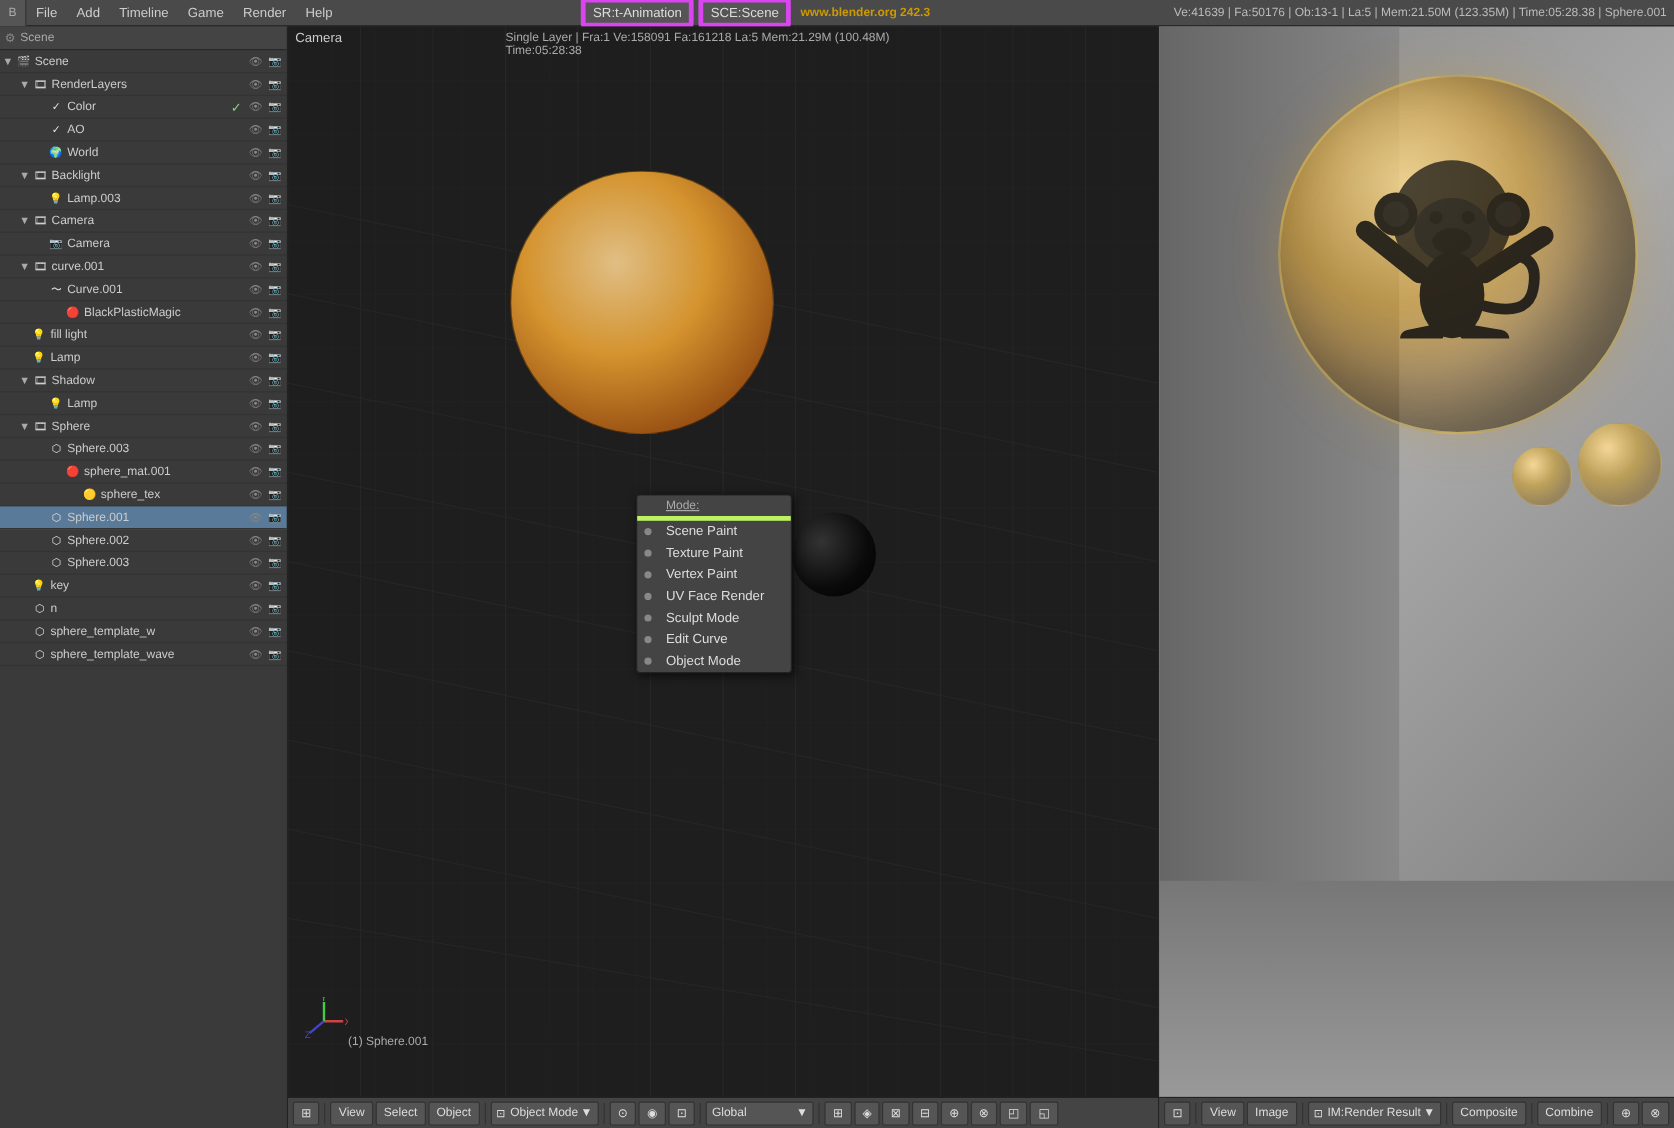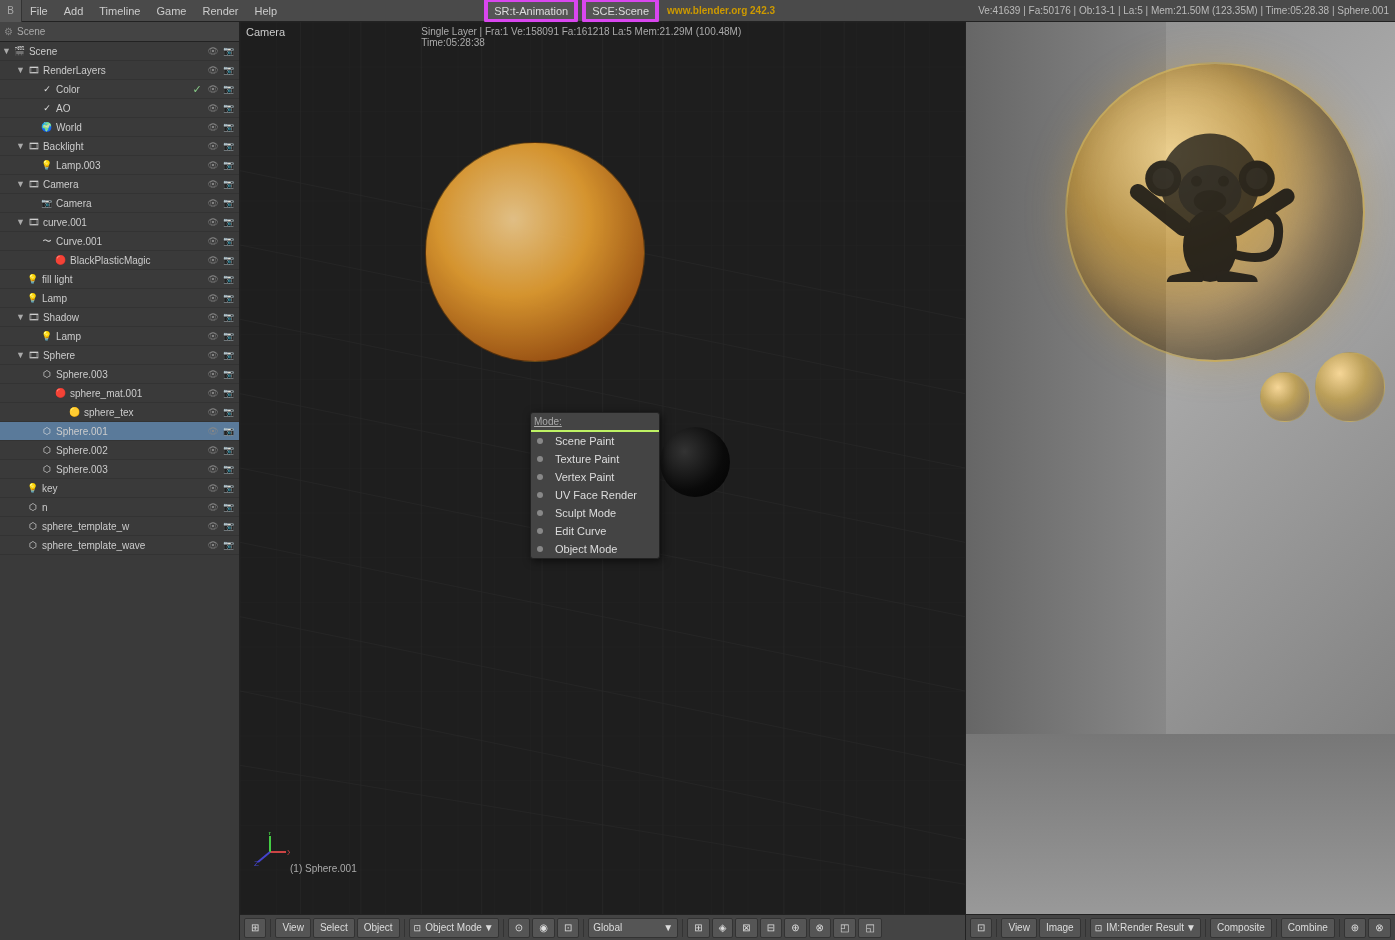--- a/index.html
+++ b/index.html
@@ -174,23 +174,23 @@
       position: absolute;
       left: 290px; top: 390px;
       background: #444;
       border: 1px solid #222;
       border-radius: 3px;
       min-width: 130px;
       z-index: 10;
       box-shadow: 2px 2px 8px rgba(0,0,0,0.6);
     }
     .context-menu-title {
-      padding: 3px 3px;
+      padding: 3px 24px;
       font-size: 10px; color: #aaa;
-      border-bottom: 2px solid #bef264;
+      border-bottom: 4px solid #bef264;
       text-decoration: underline;
     }
     .context-menu-item {
       padding: 3px 8px 3px 24px;
       font-size: 11px; color: #ddd;
       cursor: pointer;
       display: flex; align-items: center; gap: 4px;
       position: relative;
     }
     .context-menu-item .dot {

